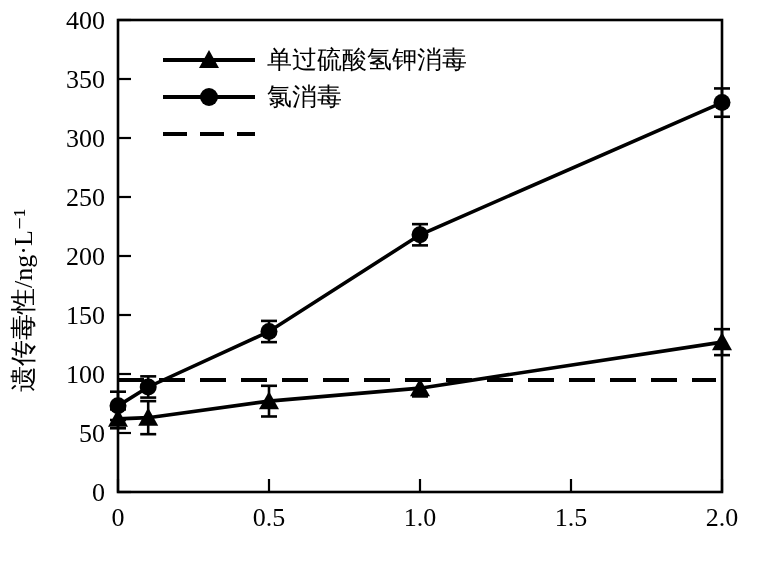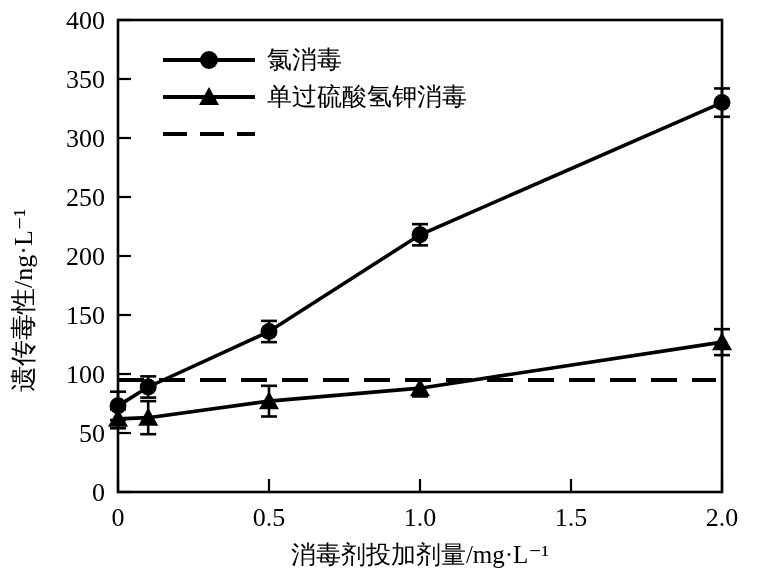--- a/index.html
+++ b/index.html
@@ -93,36 +93,35 @@
       <polyline points="118,405.86 148.2,386.98 269,331.52 420,234.76 722,102.60000000000002" fill="none" stroke="#000000" stroke-width="3.6"></polyline>
       <circle cx="118" cy="405.86" r="8.5" fill="#000000"></circle>
       <circle cx="148.2" cy="386.98" r="8.5" fill="#000000"></circle>
       <circle cx="269" cy="331.52" r="8.5" fill="#000000"></circle>
       <circle cx="420" cy="234.76" r="8.5" fill="#000000"></circle>
       <circle cx="722" cy="102.60000000000002" r="8.5" fill="#000000"></circle>
     </svg>
 
   <div id="ylabel" class="axis-label">遗传毒性/ng·L⁻¹</div>
 
-  <div id="xlabel" class="axis-label">消毒剂投加剂量/mg·L⁻¹</div>
 
   <div id="legend">
+    <div class="legend-row">
+      <svg class="legend-sample" viewBox="0 0 92 24">
+        <line x1="0" y1="12" x2="92" y2="12" stroke="#000" stroke-width="4"></line>
+        <polygon points="46,2 36,20 56,20" fill="#000"></polygon>
+      </svg>
+      <span class="legend-label">单过硫酸氢钾消毒</span>
+    </div>
     <div class="legend-row">
       <svg class="legend-sample" viewBox="0 0 92 24">
         <line x1="0" y1="12" x2="92" y2="12" stroke="#000" stroke-width="4"></line>
         <circle cx="46" cy="12" r="9" fill="#000"></circle>
       </svg>
       <span class="legend-label">氯消毒</span>
-    </div>
-    <div class="legend-row">
-      <svg class="legend-sample" viewBox="0 0 92 24">
-        <line x1="0" y1="12" x2="92" y2="12" stroke="#000" stroke-width="4"></line>
-        <polygon points="46,2 36,20 56,20" fill="#000"></polygon>
-      </svg>
-      <span class="legend-label">单过硫酸氢钾消毒</span>
     </div>
     <div class="legend-row">
       <svg class="legend-sample" viewBox="0 0 92 24">
         <line x1="0" y1="12" x2="92" y2="12" stroke="#000" stroke-width="4" stroke-dasharray="24 13"></line>
       </svg>
     </div>
   </div>
 </div>
 
 </body></html>

